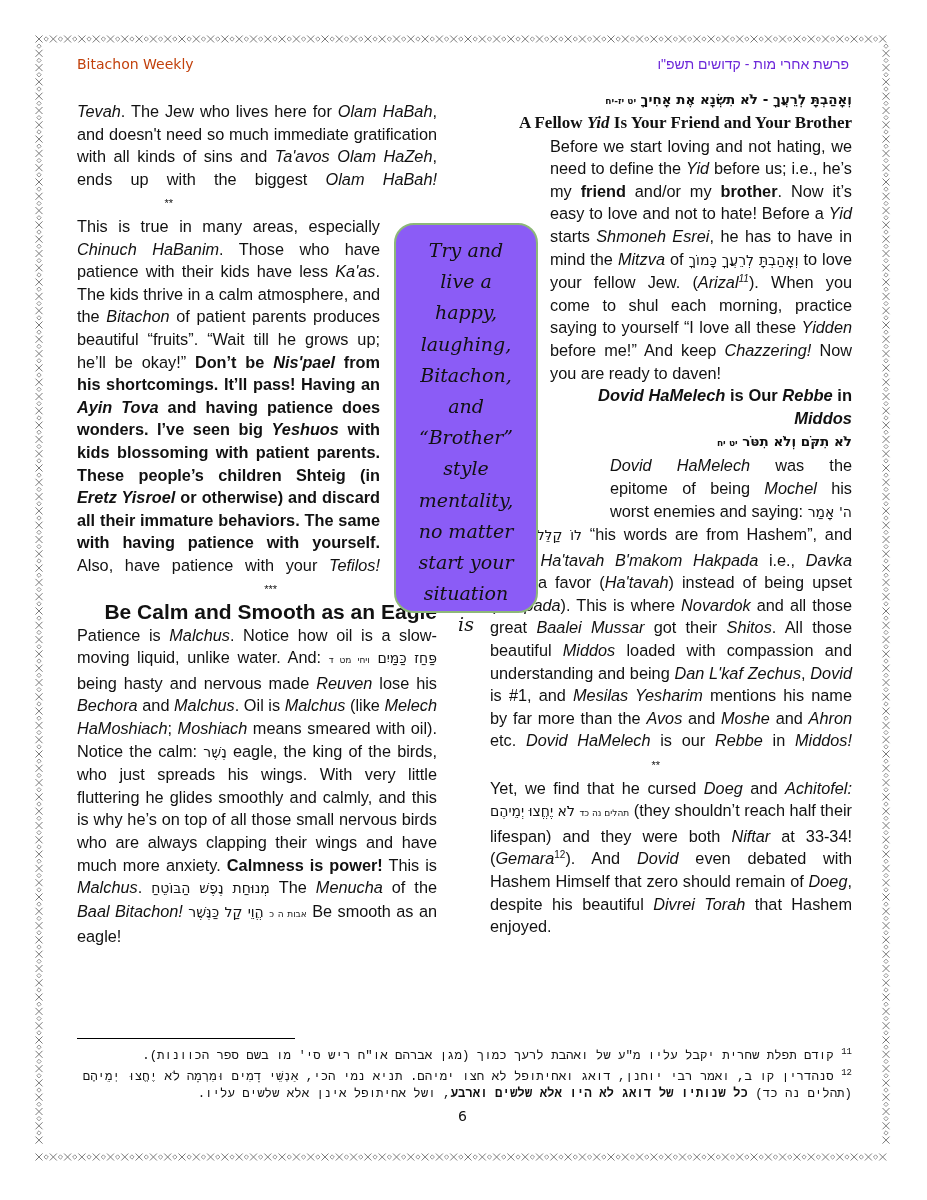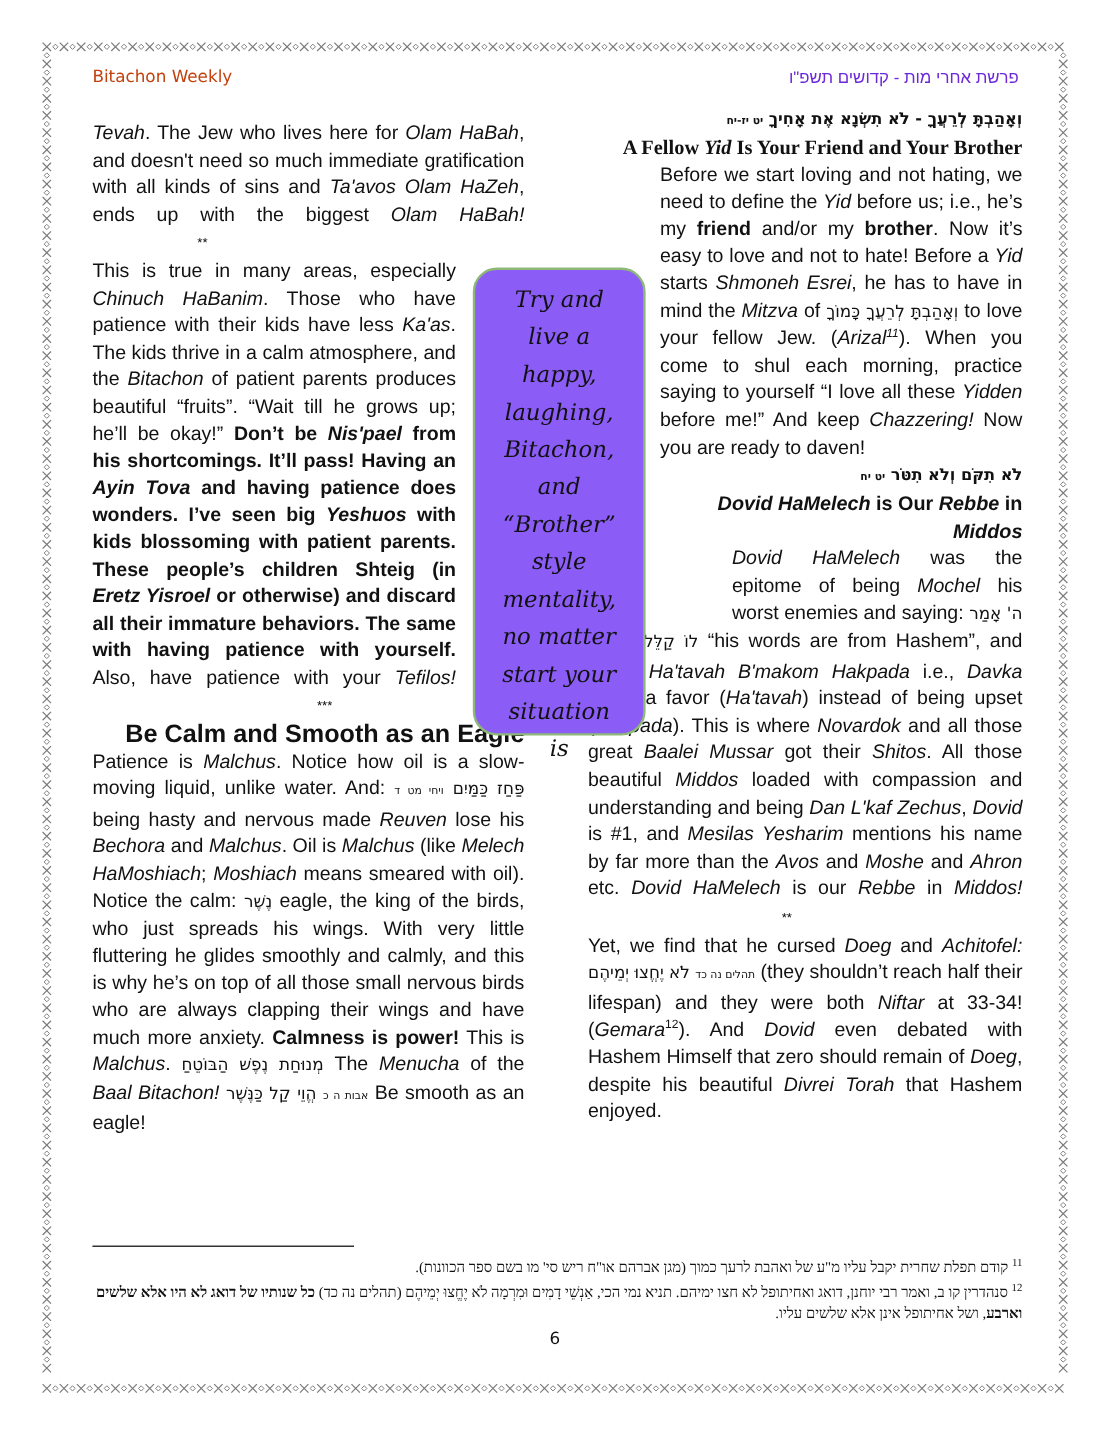--- a/index.html
+++ b/index.html
@@ -13,21 +13,21 @@
   .col-right { left:490px; top:87px; width:362px; }
   .p { margin:0; }
   .center { text-align:right; }
   .b { font-weight:bold; }
   .i { font-style:italic; }
   .heb { font-family:"DejaVu Sans", sans-serif; direction:rtl; unicode-bidi:embed; font-size:14px; }
   .heb-small { font-family:"DejaVu Sans", sans-serif; font-size:9px; }
   .sidebar-box { position:absolute; left:394px; top:195px; width:144px; height:390px; border:2px solid #8db878; border-radius:20px; box-sizing:border-box; background:#8b5cf6;margin-top:28px; }
   .sidebar-text { position:absolute; left:0; right:0; top:10px; text-align:center; font-family:"DejaVu Serif", serif; font-style:italic; font-size:19px; line-height:31.2px; color:#111; }
   .footnote-rule { position:absolute; left:77px; top:1038px; width:218px; height:1px; background:#000; }
-  .footnotes { position:absolute; left:77px; top:1044px; width:775px; direction:rtl; font-family:Liberation Serif, serif; font-size:12.4px; line-height:17px; }
+  .footnotes { position:absolute; left:77px; top:1044px; width:775px; direction:rtl; font-family:Liberation Mono, monospace; font-size:12.4px; line-height:17px; }
   .fn-num { font-size:9px; vertical-align:super; }
   .page-num { position:absolute; left:458px; top:1108px; font-size:14px; font-family:"DejaVu Sans", sans-serif; }
   sup { font-size:10px; line-height:0; }
 </style>
 </head>
 <body>
 
 <div class="border-frame">
   <svg id="border-svg" xmlns="http://www.w3.org/2000/svg">
       <g>
@@ -1426,26 +1426,26 @@
     <span class="heb" style="font-size:13.5px;font-weight:bold;">וְאָהַבְתָּ לְרֵעֲךָ - לֹא תִשְׂנָא אֶת אָחִיךָ</span>
     <span class="heb-small">יט יז-יח</span>
   </p>
   <p class="p center b" style="font-size:17px;font-family:Liberation Serif, serif;">
     <span>A Fellow </span><span class="i">Yid</span><span> Is Your Friend and Your Brother</span>
   </p>
   <p class="p">
     <span style="float:left;width:60px;height:362px;margin-top:22px;"></span>
     <span>Before we start loving and not hating, we need to define the </span><span class="i">Yid</span><span> before us; i.e., he’s my </span><span class="b">friend</span><span> and/or my </span><span class="b">brother</span><span>. Now it’s easy to love and not to hate! Before a </span><span class="i">Yid</span><span> starts </span><span class="i">Shmoneh Esrei</span><span>, he has to have in mind the </span><span class="i">Mitzva</span><span> of </span><span class="heb">וְאָהַבְתָּ לְרֵעֲךָ כָּמוֹךָ</span><span> to love your fellow Jew. (</span><span class="i">Arizal</span><sup class="i">11</sup><span>). When you come to shul each morning, practice saying to yourself “I love all these </span><span class="i">Yidden</span><span> before me!” And keep </span><span class="i">Chazzering!</span><span> Now you are ready to daven!</span>
   </p>
+  <p class="p center b" style="font-size:16.5px;">
+    <span class="i">Dovid HaMelech</span><span> is Our </span><span class="i">Rebbe</span><span> in </span><span class="i">Middos</span>
+  </p>
   <p class="p center b" style="line-height:22px;">
     <span class="heb" style="font-size:13.5px;font-weight:bold;">לֹא תִקֹּם וְלֹא תִטֹּר</span>
     <span class="heb-small">יט יח</span>
-  </p>
-  <p class="p center b" style="font-size:16.5px;">
-    <span class="i">Dovid HaMelech</span><span> is Our </span><span class="i">Rebbe</span><span> in </span><span class="i">Middos</span>
   </p>
   <p class="p">
     <span style="float:left;width:60px;height:68px;"></span>
     <span class="i">Dovid HaMelech</span><span> was the epitome of being </span><span class="i">Mochel</span><span> his worst enemies and saying: </span><span class="heb">ה' אָמַר לוֹ קַלֵּל</span> <span class="heb-small">ש"ב טז י</span><span> “his words are from Hashem”, and doing </span><span class="i">Ha'tavah B'makom Hakpada</span><span> i.e., </span><span class="i">Davka</span><span> doing a favor (</span><span class="i">Ha'tavah</span><span>) instead of being upset (</span><span class="i">Hakpada</span><span>). This is where </span><span class="i">Novardok</span><span> and all those great </span><span class="i">Baalei Mussar</span><span> got their </span><span class="i">Shitos</span><span>. All those beautiful </span><span class="i">Middos</span><span> loaded with compassion and understanding and being </span><span class="i">Dan L'kaf Zechus</span><span>, </span><span class="i">Dovid</span><span> is #1, and </span><span class="i">Mesilas Yesharim</span><span> mentions his name by far more than the </span><span class="i">Avos</span><span> and </span><span class="i">Moshe</span><span> and </span><span class="i">Ahron</span><span> etc. </span><span class="i">Dovid HaMelech</span><span> is our </span><span class="i">Rebbe</span><span> in </span><span class="i">Middos!</span>
     <span style="display:inline-block;width:170px;text-align:right;font-size:11px;">**</span>
   </p>
   <p class="p">
     <span>Yet, we find that he cursed </span><span class="i">Doeg</span><span> and </span><span class="i">Achitofel:</span> <span class="heb-small">תהלים נה כד</span> <span class="heb">לֹא יֶחֱצוּ יְמֵיהֶם</span><span> (they shouldn’t reach half their lifespan) and they were both </span><span class="i">Niftar</span><span> at 33-34! (</span><span class="i">Gemara</span><sup>12</sup><span>). And </span><span class="i">Dovid</span><span> even debated with Hashem Himself that zero should remain of </span><span class="i">Doeg</span><span>, despite his beautiful </span><span class="i">Divrei Torah</span><span> that Hashem enjoyed.</span>
   </p>
 </div>

